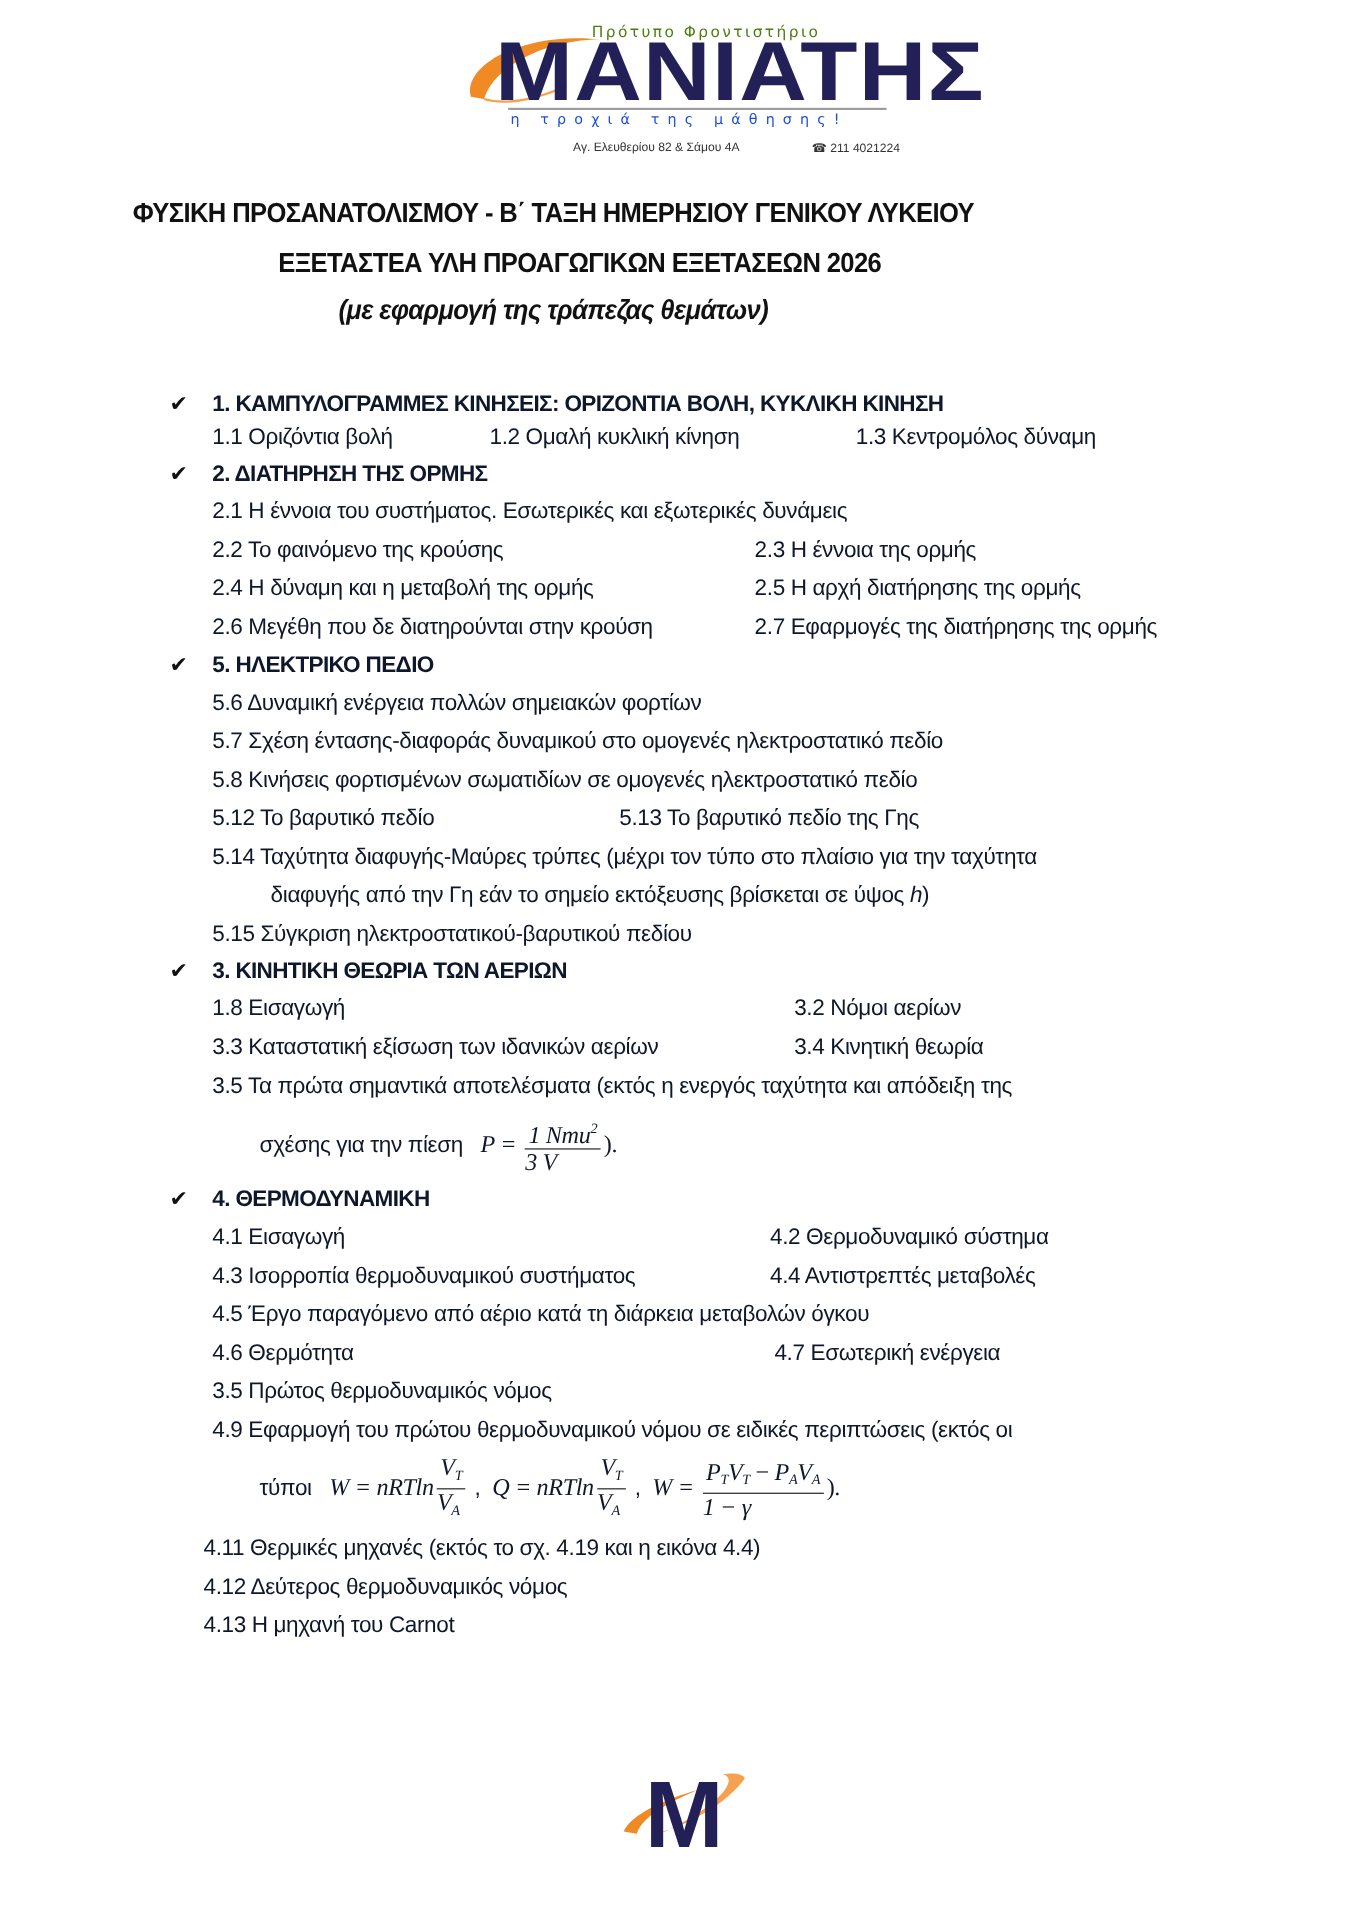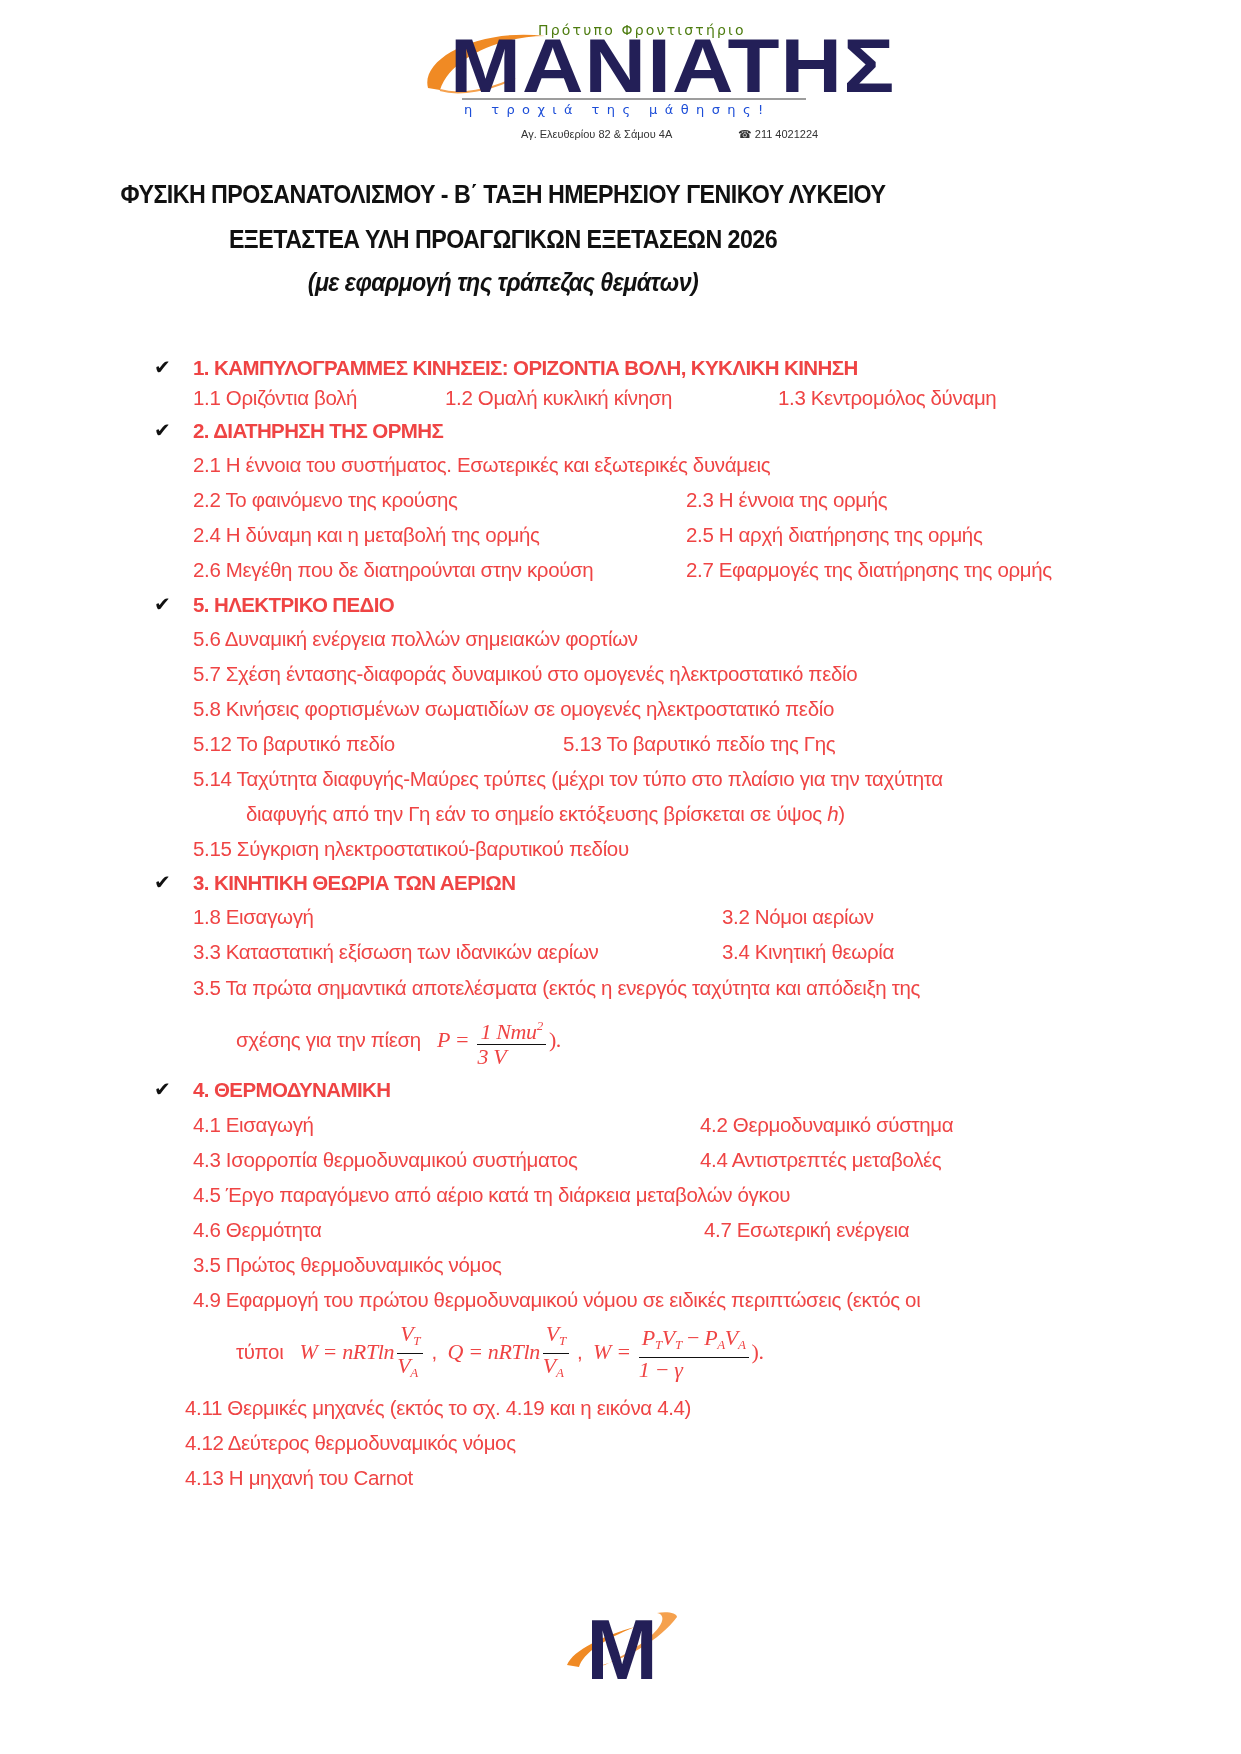--- a/index.html
+++ b/index.html
@@ -22,26 +22,26 @@
              font-family: "Liberation Sans", sans-serif; margin-left: 48px; }
   .contact.addr { left: 473px; }
   .contact.phone { left: 690px; }
 
   
   .title-block { position: absolute; left: 0; width: 1006px; text-align: center; }
   .title-line { font-weight: bold; font-size: 25px; color: #111; white-space: nowrap;
                 font-family: "Liberation Sans", sans-serif; letter-spacing: -0.6px;
                 transform: scaleX(0.93); }
   .t1 { top: 180px; }
-  .t2 { top: 225px; }
+  .t2 { top: 225px; padding-left: 24px; }
   .t3 { top: 268px; font-style: italic; }
 
   
   .line { position: absolute; font-size: 20.5px; white-space: nowrap; line-height: 26px;
-          font-family: "Liberation Sans", sans-serif; letter-spacing: -0.35px; color: #ef4444; }
+          font-family: "Liberation Sans", sans-serif; letter-spacing: -0.35px; color: #0f172a; }
   .check { position: absolute; left: 154px; font-size: 20px; font-weight: bold; color: #111; }
   .section-head { font-weight: bold; letter-spacing: -0.6px; }
   .math { font-family: "Liberation Serif", "DejaVu Serif", serif; font-style: italic; font-size: 22px; }
   .frac { display: inline-block; vertical-align: middle; text-align: left; margin: 0 3px; }
   .frac .num { display: block; border-bottom: 1.5px solid #111; padding: 0 3px; line-height: 24px; }
   .frac .den { display: block; line-height: 24px; }
   .sub { font-size: 13px; vertical-align: -4px; font-style: italic; }
   .sup { font-size: 13px; vertical-align: 9px; }
   .upright { font-style: normal; }
 

